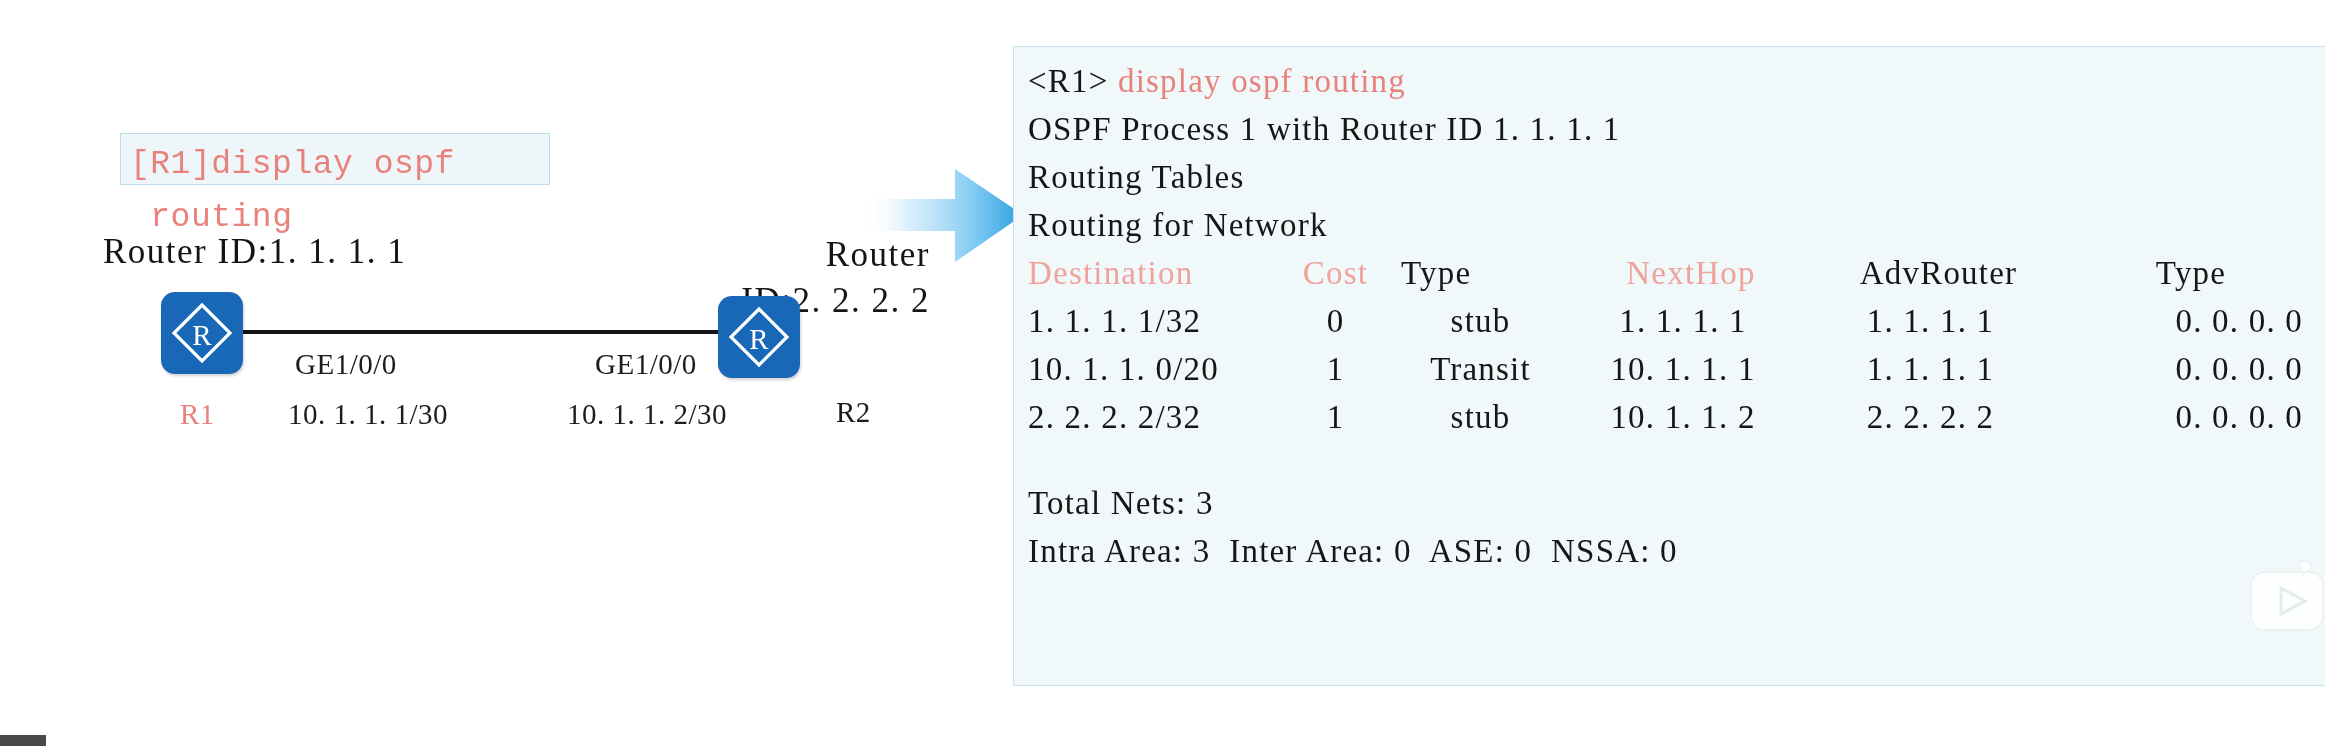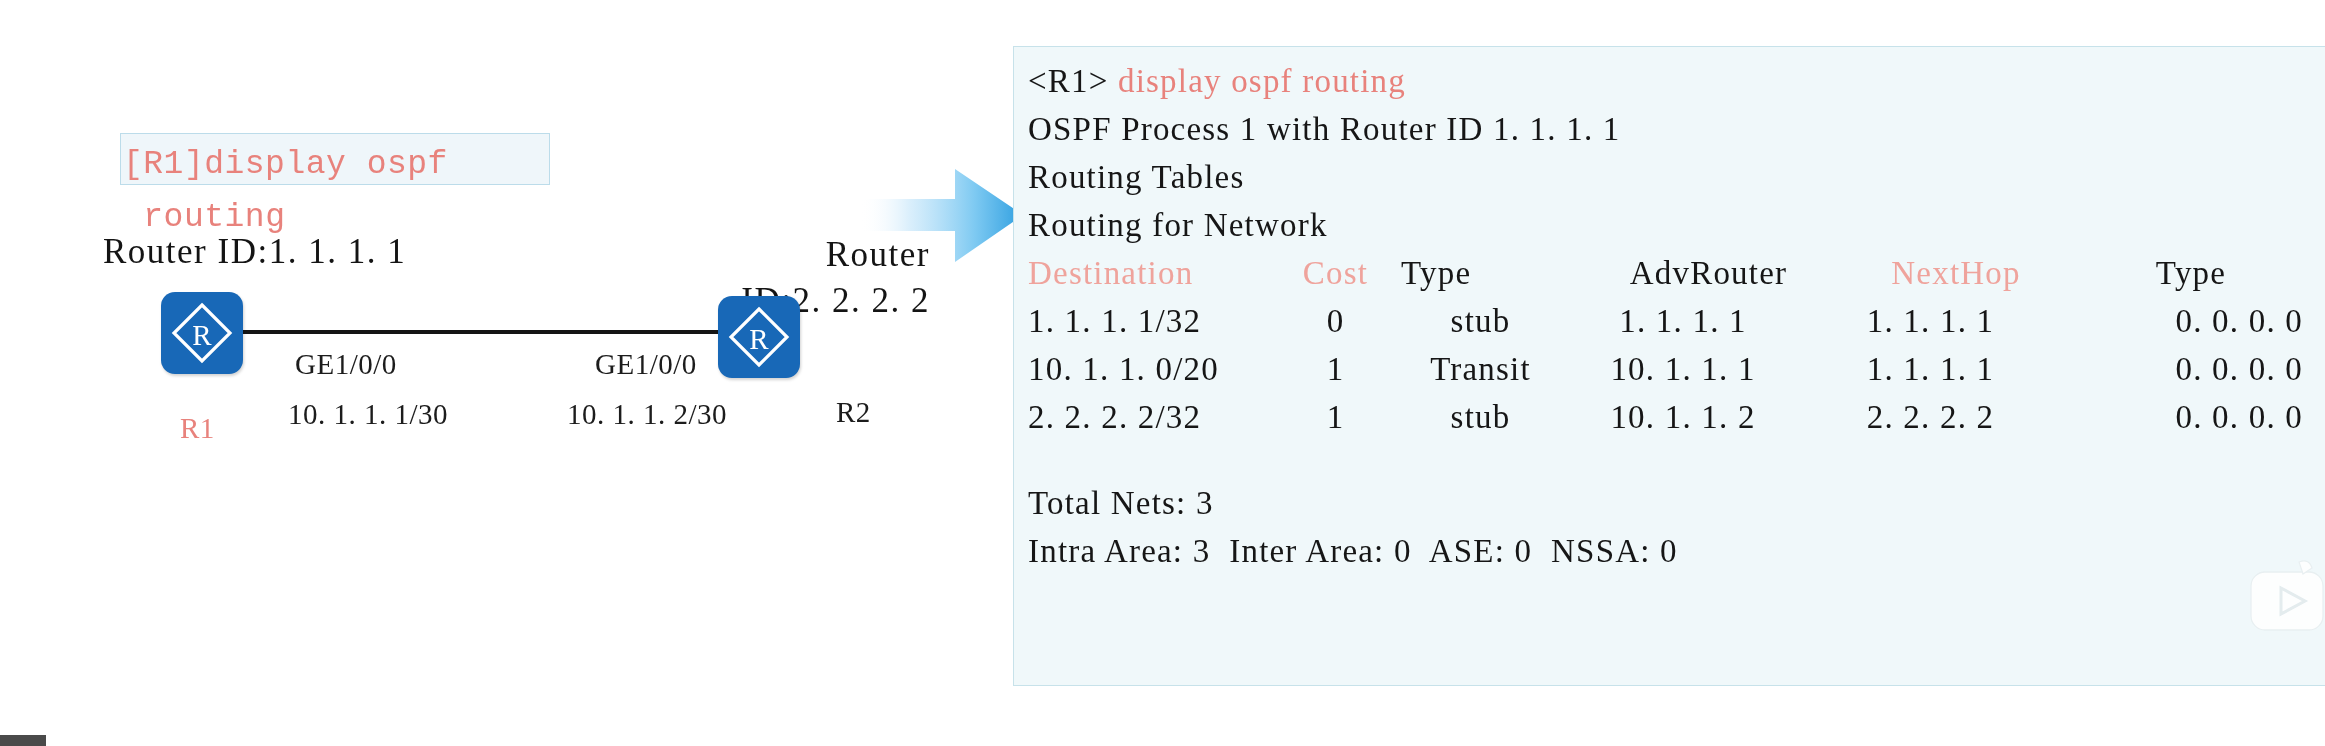--- a/index.html
+++ b/index.html
@@ -31,21 +31,21 @@
     left: 120px;
     top: 133px;
     width: 430px;
     height: 52px;
     background: #eff6fa;
     border: 1px solid #bcdcea;
     box-sizing: border-box;
   }
   .cmd-callout-text {
     position: absolute;
-    left: 123px;
+    left: 130px;
     top: 138px;
     width: 470px;
     color: #e8827c;
     font-family: "Liberation Mono", monospace;
     font-size: 33px;
     line-height: 53px;
     letter-spacing: 0.5px;
     white-space: pre-wrap;
   }
 
@@ -108,21 +108,21 @@
   .iface-right-name{ left: 562px; top: 348px; }
   .iface-right-ip  { left: 534px; top: 398px; }
 
   .node-name {
     position: absolute;
     font-family: "Liberation Serif", serif;
     font-size: 29px;
     letter-spacing: 0.5px;
     white-space: nowrap;
   }
-  .node-name.r1 { left: 180px; top: 398px; color: #e8827c; margin-top: 14px; }
+  .node-name.r1 { left: 180px; top: 398px; color: #e8827c; }
   .node-name.r2 { left: 836px; top: 396px; color: #1c1c1c; }
 
   
   #flow-arrow {
     position: absolute;
     left: 860px;
     top: 163px;
     width: 165px;
     height: 105px;
   }
@@ -274,22 +274,22 @@
       <div class="term-line"><span class="prompt-host">&lt;R1&gt; </span><span class="prompt-cmd">display ospf routing</span></div>
 
       <div class="term-line">OSPF Process 1 with Router ID 1. 1. 1. 1</div>
       <div class="term-line">Routing Tables</div>
       <div class="term-line">Routing for Network</div>
 
       <div class="rt-row rt-head">
         <span class="rt-col c-dest">Destination</span>
         <span class="rt-col c-cost">Cost</span>
         <span class="rt-col c-type">Type</span>
+        <span class="rt-col c-next">NextHop</span>
         <span class="rt-col c-adv">AdvRouter</span>
-        <span class="rt-col c-next">NextHop</span>
         <span class="rt-col c-area">Type</span>
       </div>
 
       <div class="rt-row">
         <span class="rt-col c-dest">1. 1. 1. 1/32</span>
         <span class="rt-col c-cost">0</span>
         <span class="rt-col c-type">stub</span>
         <span class="rt-col c-next">1. 1. 1. 1</span>
         <span class="rt-col c-adv">1. 1. 1. 1</span>
         <span class="rt-col c-area">0. 0. 0. 0</span>

